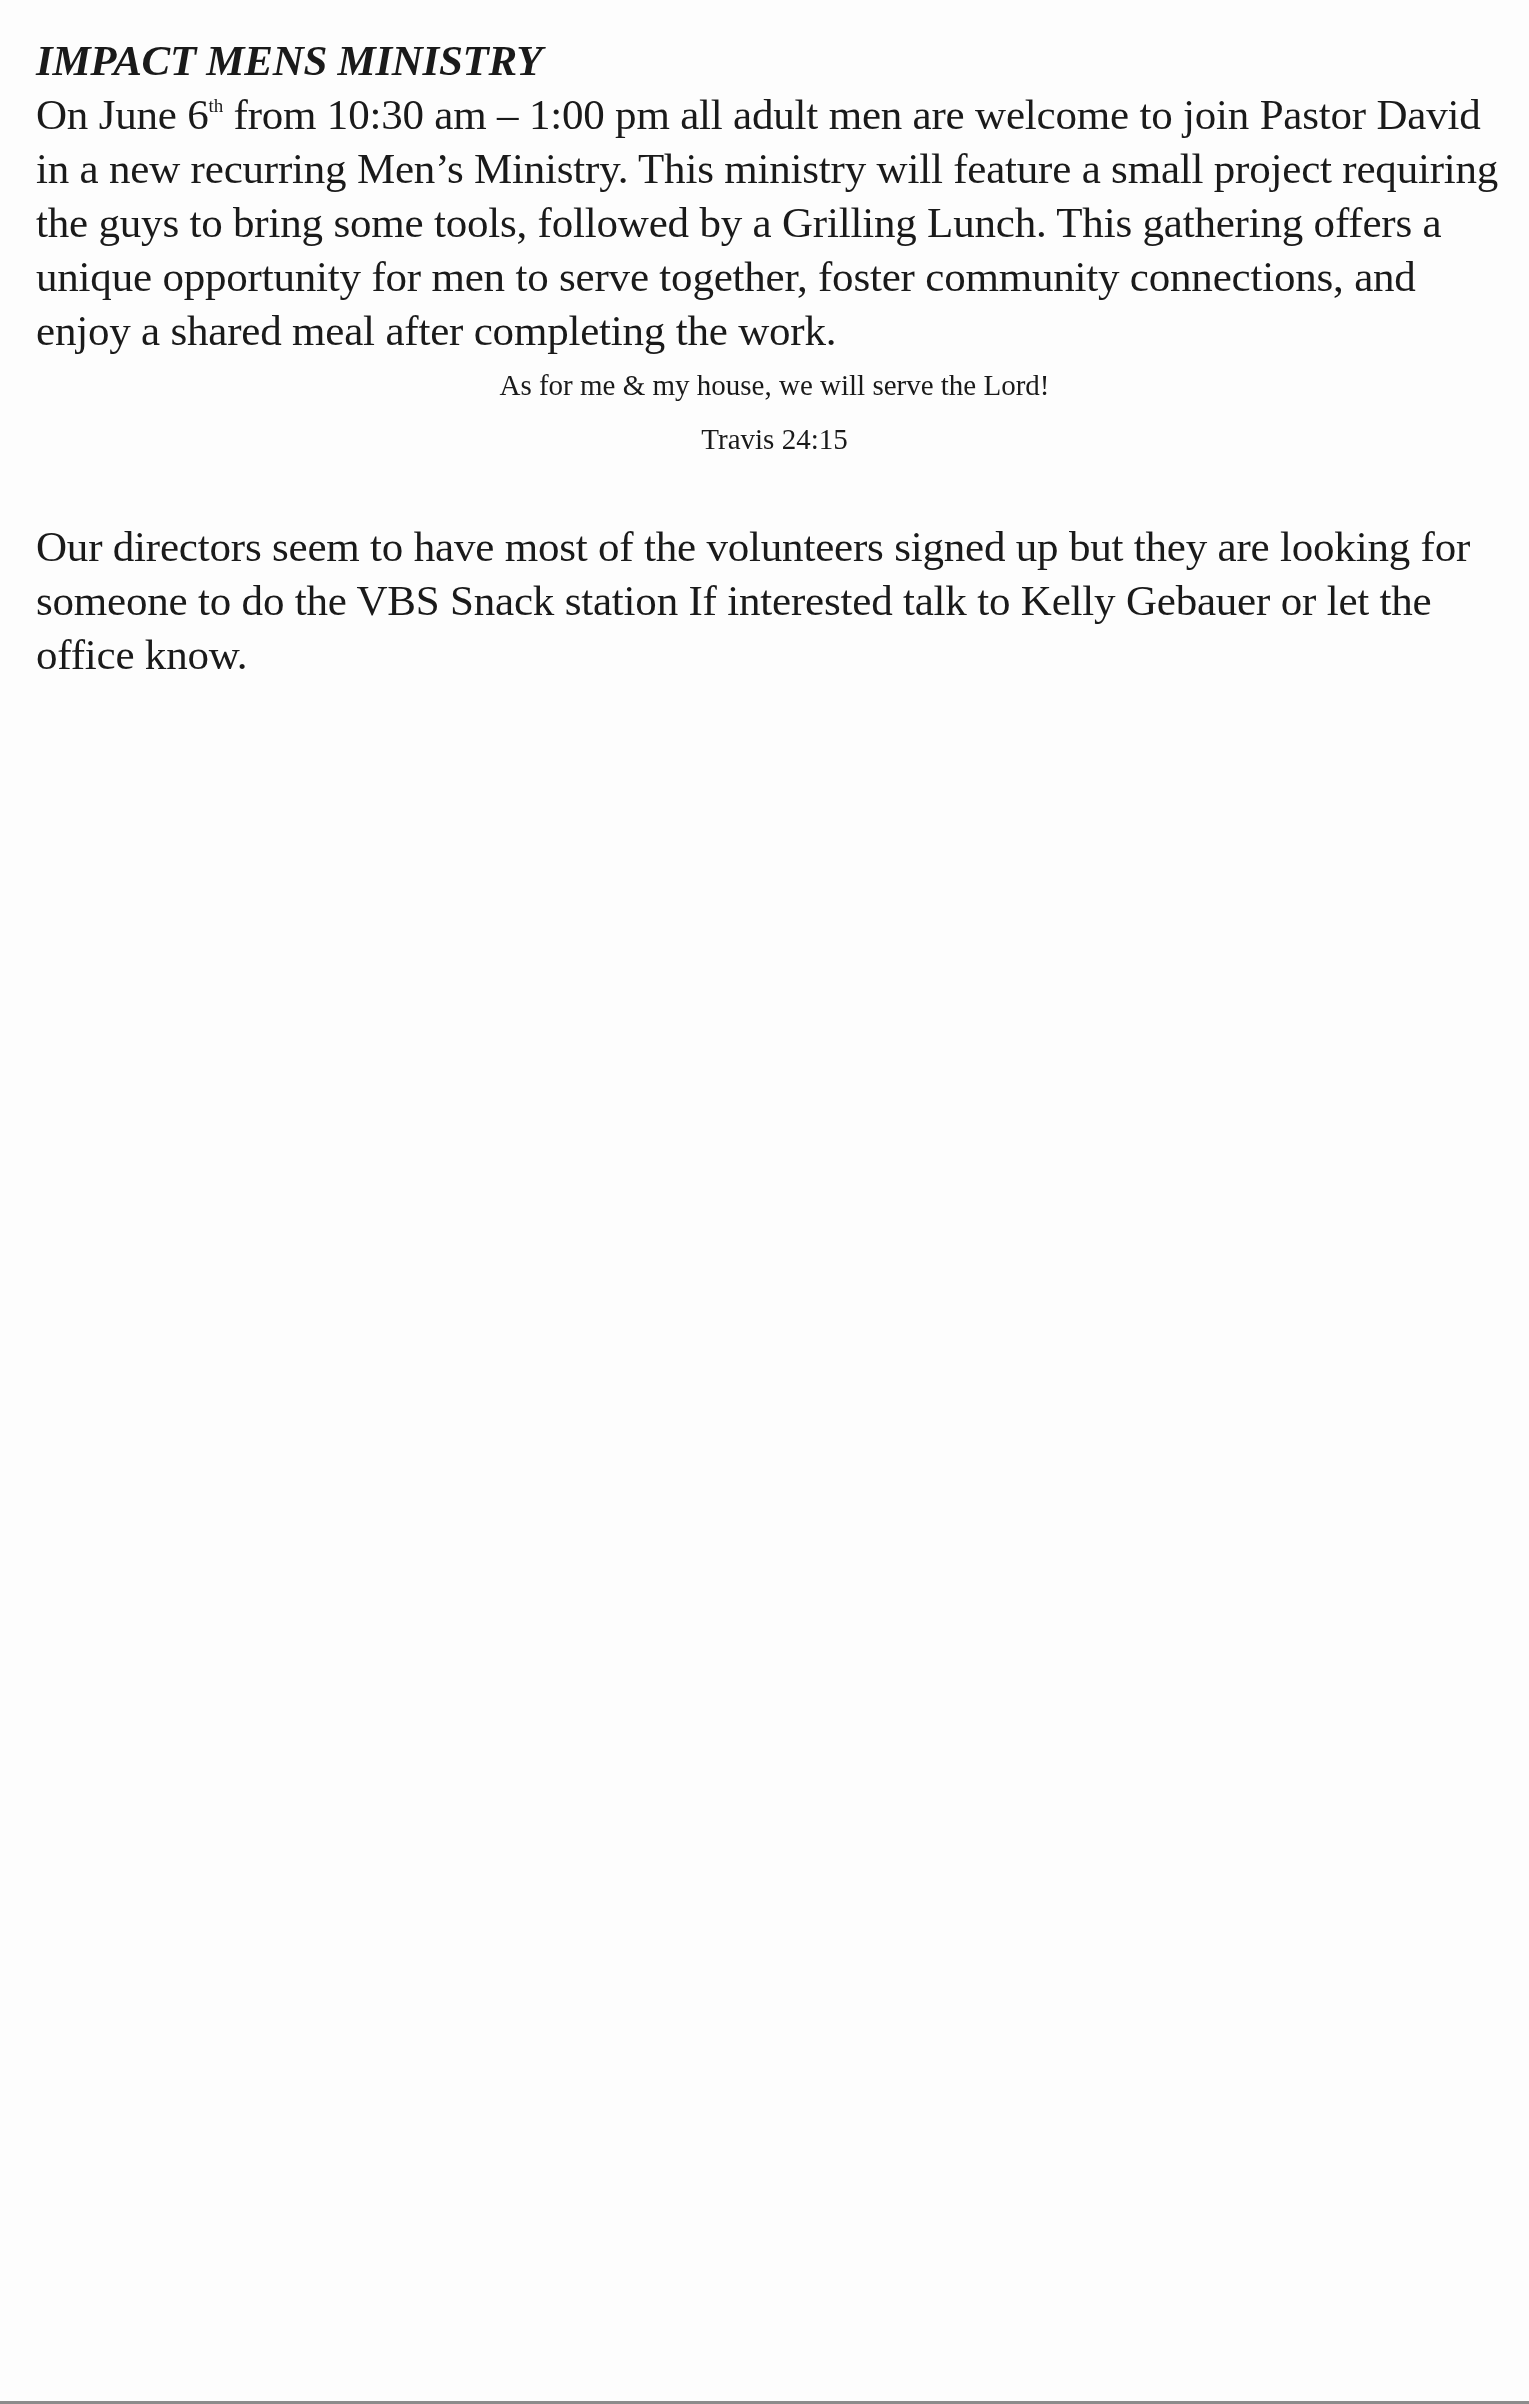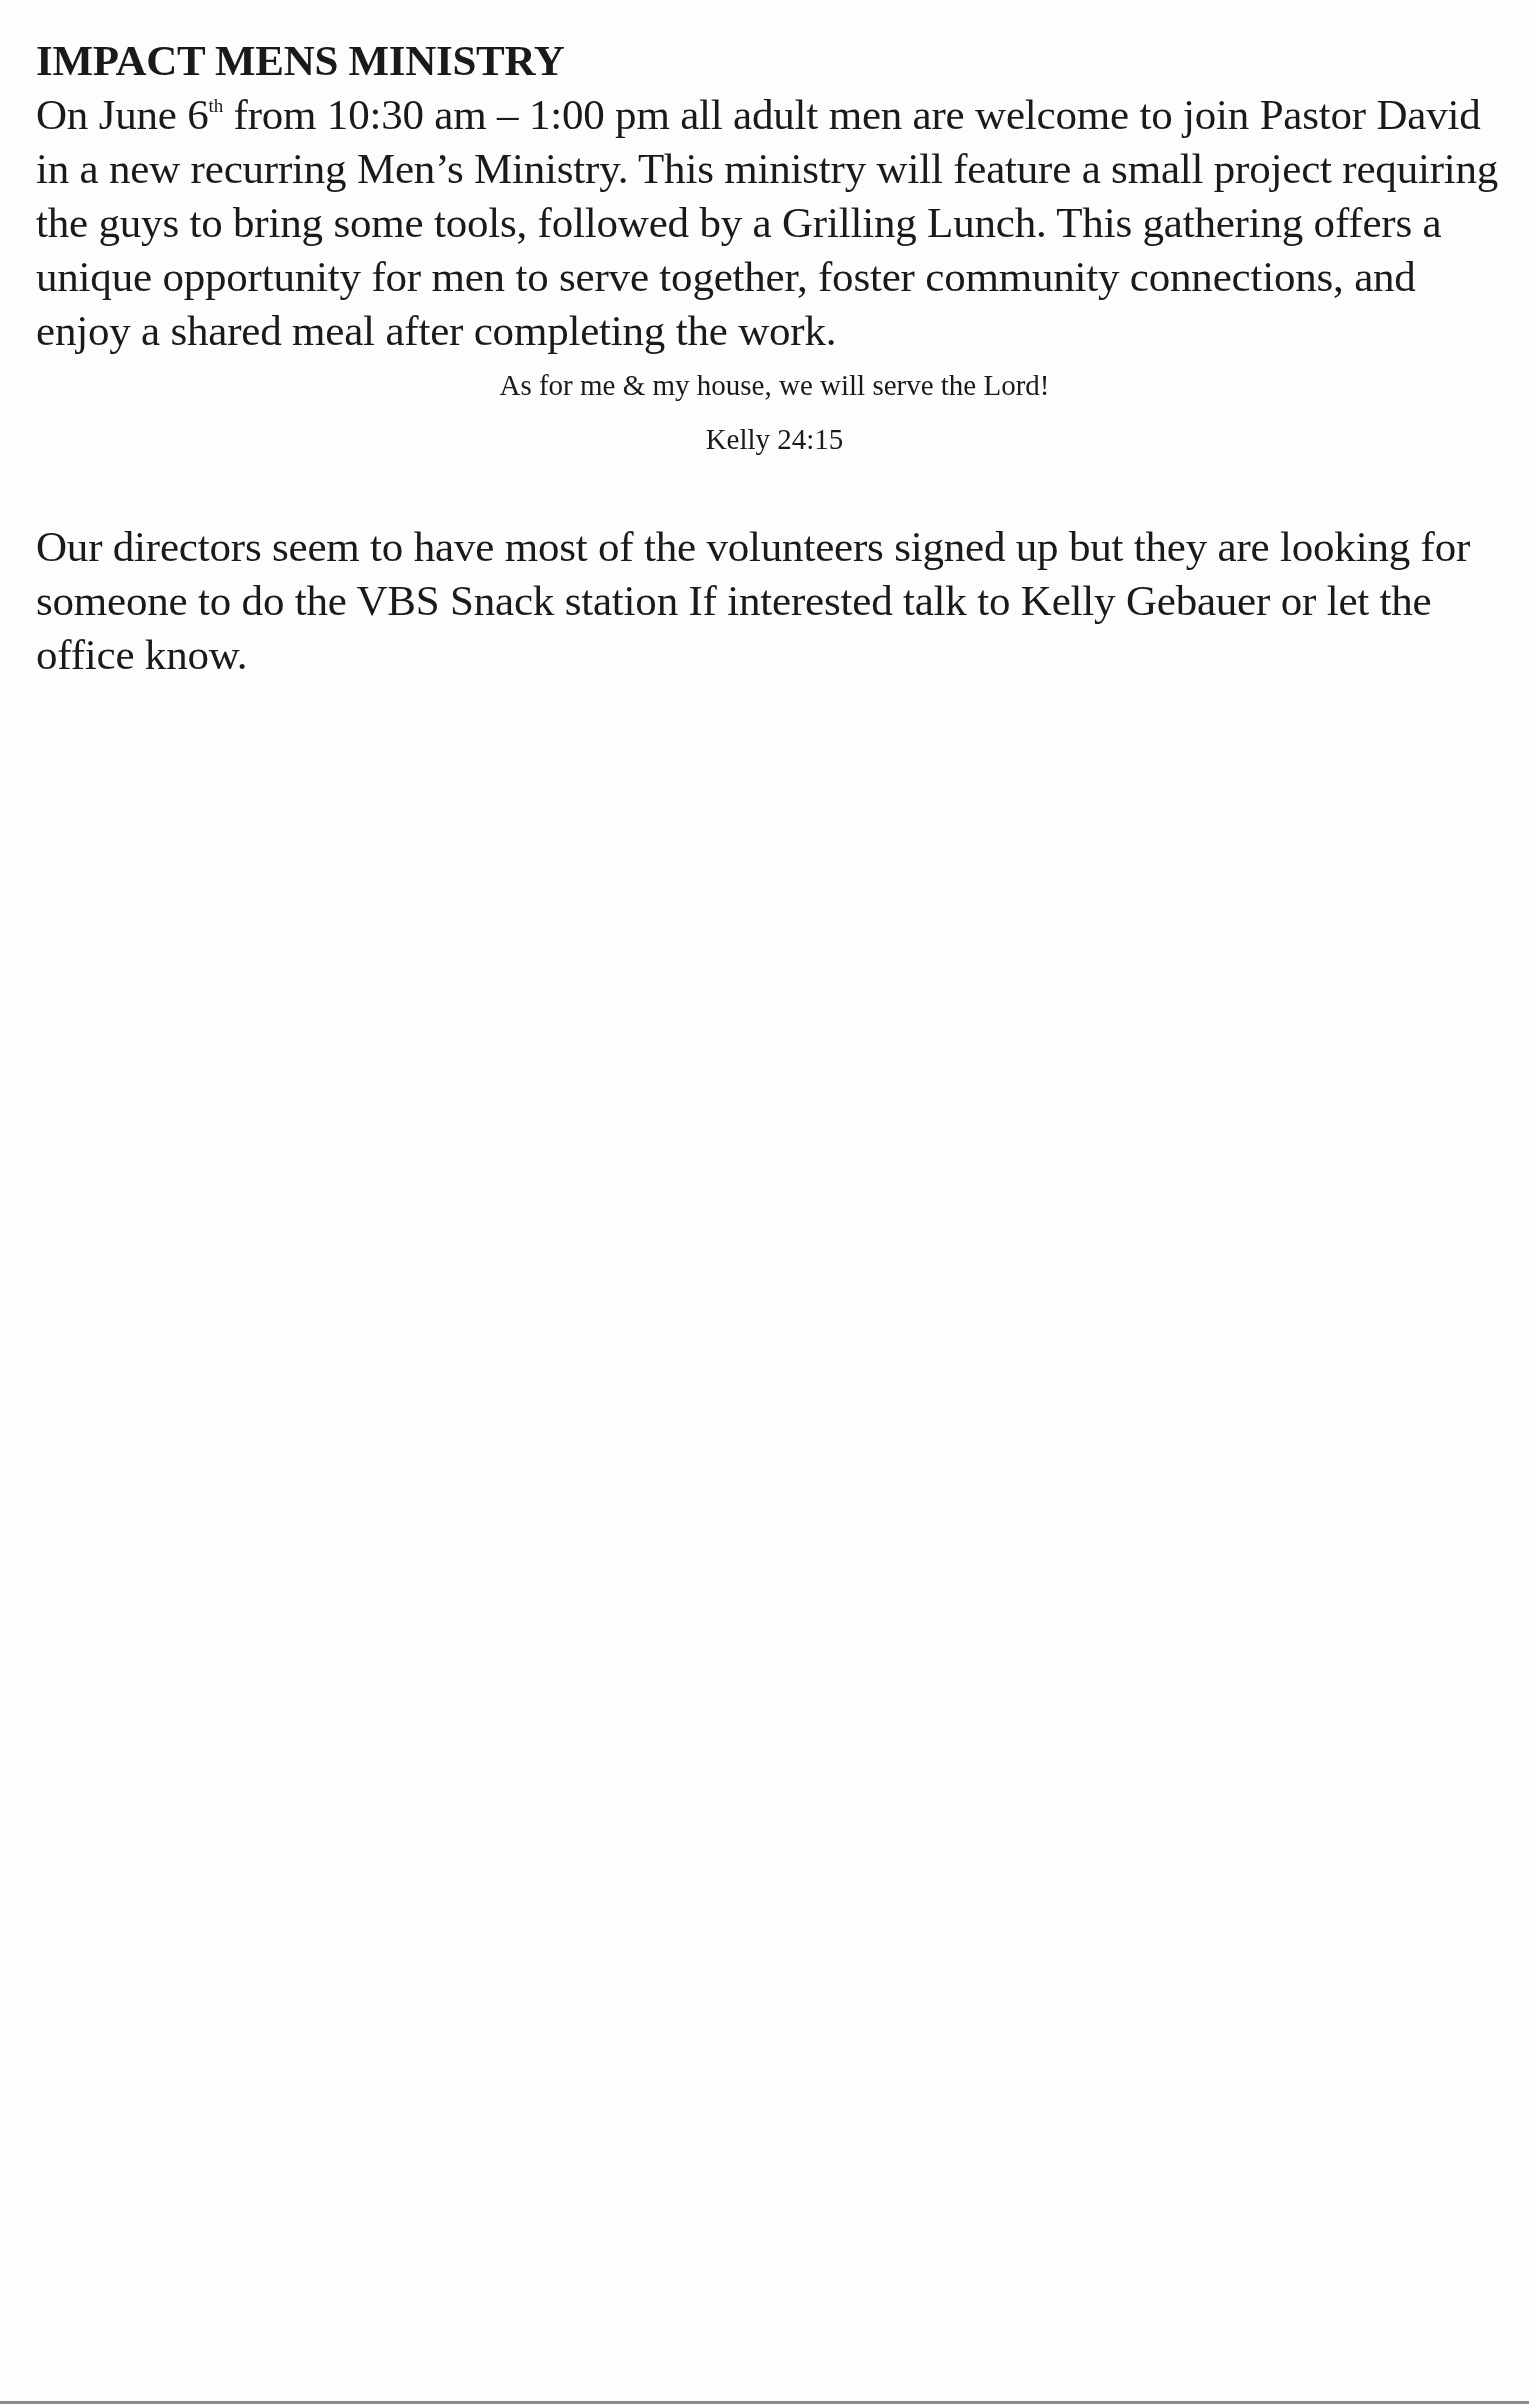--- a/index.html
+++ b/index.html
@@ -20,20 +20,21 @@
       left: 36px;
       top: 34px;
       width: 1463px;
     }
     .section-title {
       font-weight: bold;
       font-size: 43px;
       line-height: 54px;
       margin: 0;
       letter-spacing: -0.3px;
+      font-style: italic;
     }
     .para {
       font-size: 43px;
       line-height: 54px;
       margin: 0;
       letter-spacing: -0.2px;
     }
     .para sup {
       font-size: 19px;
       line-height: 0;
@@ -60,21 +61,21 @@
   </style>
 </head>
 <body>
 
 <div class="page">
 
   <section>
     <h2 class="section-title">IMPACT MENS MINISTRY</h2>
     <p class="para"><span>On June 6</span><sup>th</sup><span> from 10:30 am – 1:00 pm all adult men are welcome to join Pastor David in a new recurring Men’s Ministry. This ministry will feature a small project requiring the guys to bring some tools, followed by a Grilling Lunch. This gathering offers a unique opportunity for men to serve together, foster community connections, and enjoy a shared meal after completing the work.</span></p>
     <p class="centered">As for me &amp; my house, we will serve the Lord!</p>
-    <p class="centered">Kelly 24:15</p>
+    <p class="centered">Travis 24:15</p>
   </section>
 
   <div class="section-gap"></div>
 
   <section>
     <p class="para">Our directors seem to have most of the volunteers signed up but they are looking for someone to do the VBS Snack station If interested talk to Kelly Gebauer or let the office know.</p>
   </section>
 
 </div>
 

